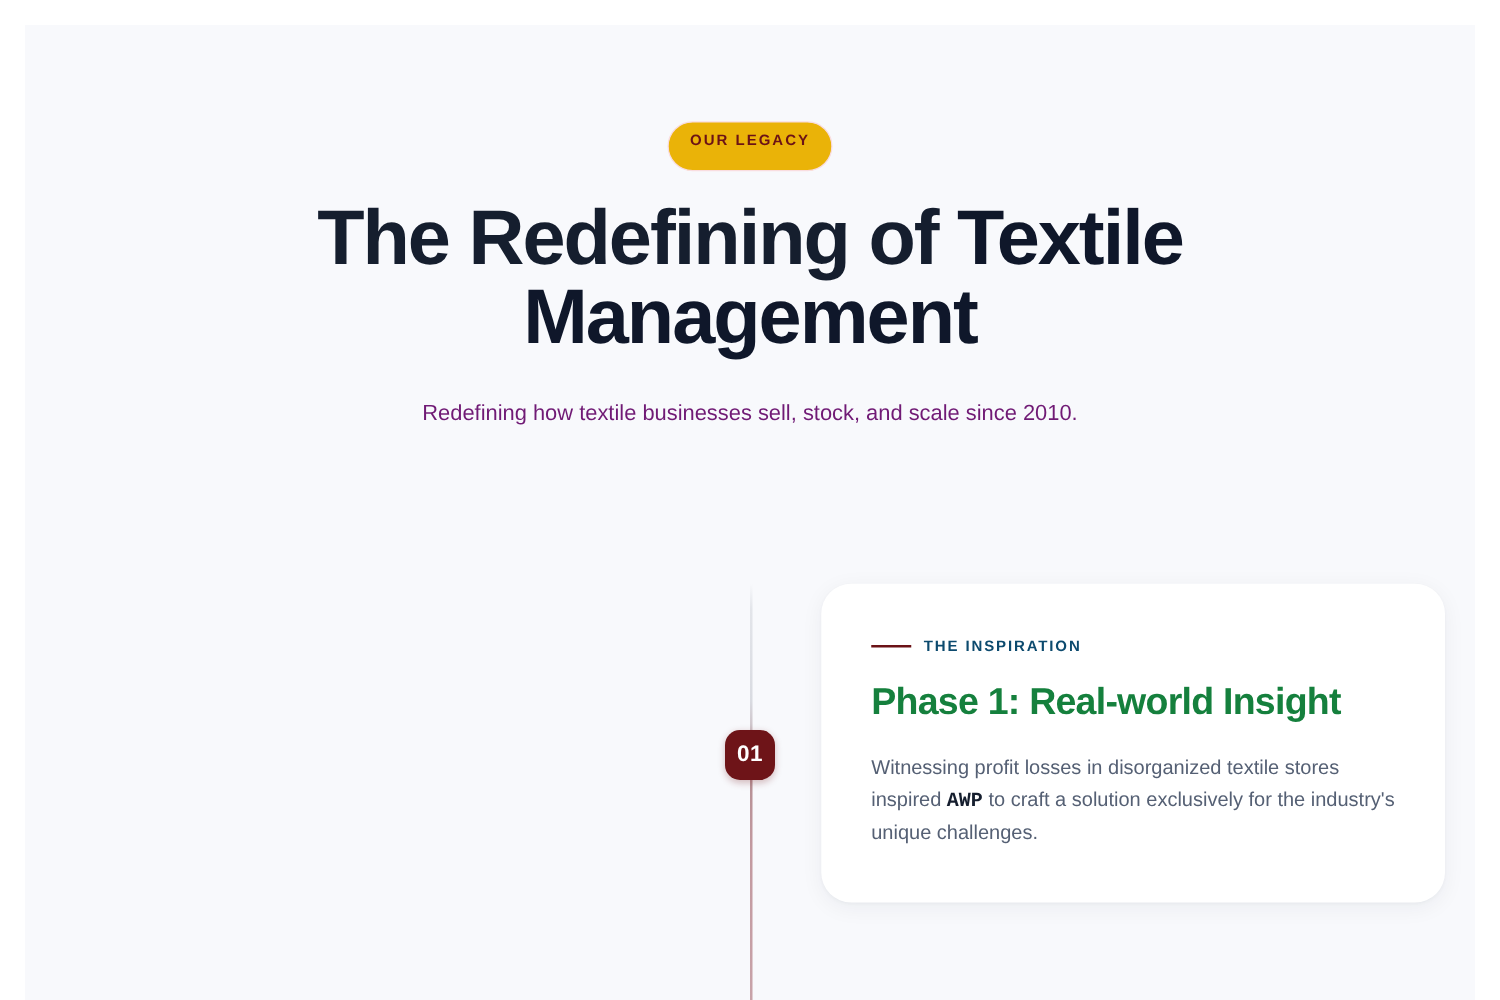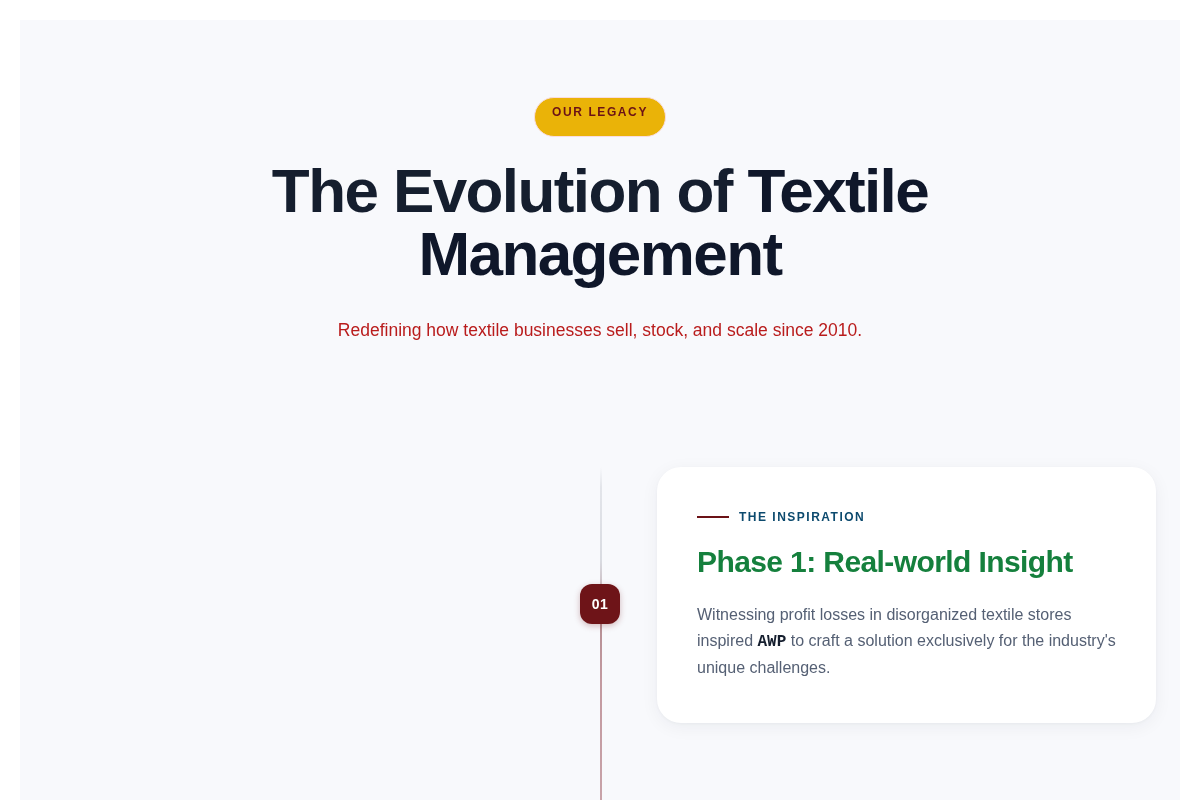--- a/index.html
+++ b/index.html
@@ -58,21 +58,21 @@
     margin-left: auto;
     margin-right: auto;
   }
 
   .hero-title .accent { color: #0f172a; }
 
   .hero-sub {
     margin-top: 32px;
     font-size: 17.5px;
     line-height: 1.5;
-    color: #b91c1c;
+    color: #701a75;
     font-weight: 400;
   }
 
   
   .timeline {
     position: relative;
     margin-top: 123px;
     height: 335px;
   }
 
@@ -93,21 +93,21 @@
 
   .timeline-marker {
     position: absolute;
     left: 560px;
     top: 117px;
     width: 40px;
     height: 40px;
     border-radius: 12px;
     background: #6e1418;
     color: #ffffff;
-    font-size: 14px;
+    font-size: 18px;
     font-weight: 700;
     letter-spacing: 0.4px;
     display: flex;
     align-items: center;
     justify-content: center;
     box-shadow: 0 2px 6px rgba(110, 20, 24, 0.28);
     z-index: 2;
   }
 
   .timeline-card {
@@ -165,21 +165,21 @@
 </style>
 </head>
 <body>
 
 <div class="page-shell">
 
   <header class="hero">
 
     <span class="eyebrow-badge">OUR LEGACY</span>
 
-    <h1 class="hero-title"><span>The Evolution of </span><span class="accent">Textile Management</span></h1>
+    <h1 class="hero-title"><span>The Redefining of </span><span class="accent">Textile Management</span></h1>
 
     <p class="hero-sub">Redefining how textile businesses sell, stock, and scale since 2010.</p>
   </header>
 
   <section class="timeline">
 
     <div class="timeline-spine"></div>
 
     <div class="timeline-marker">01</div>
 

